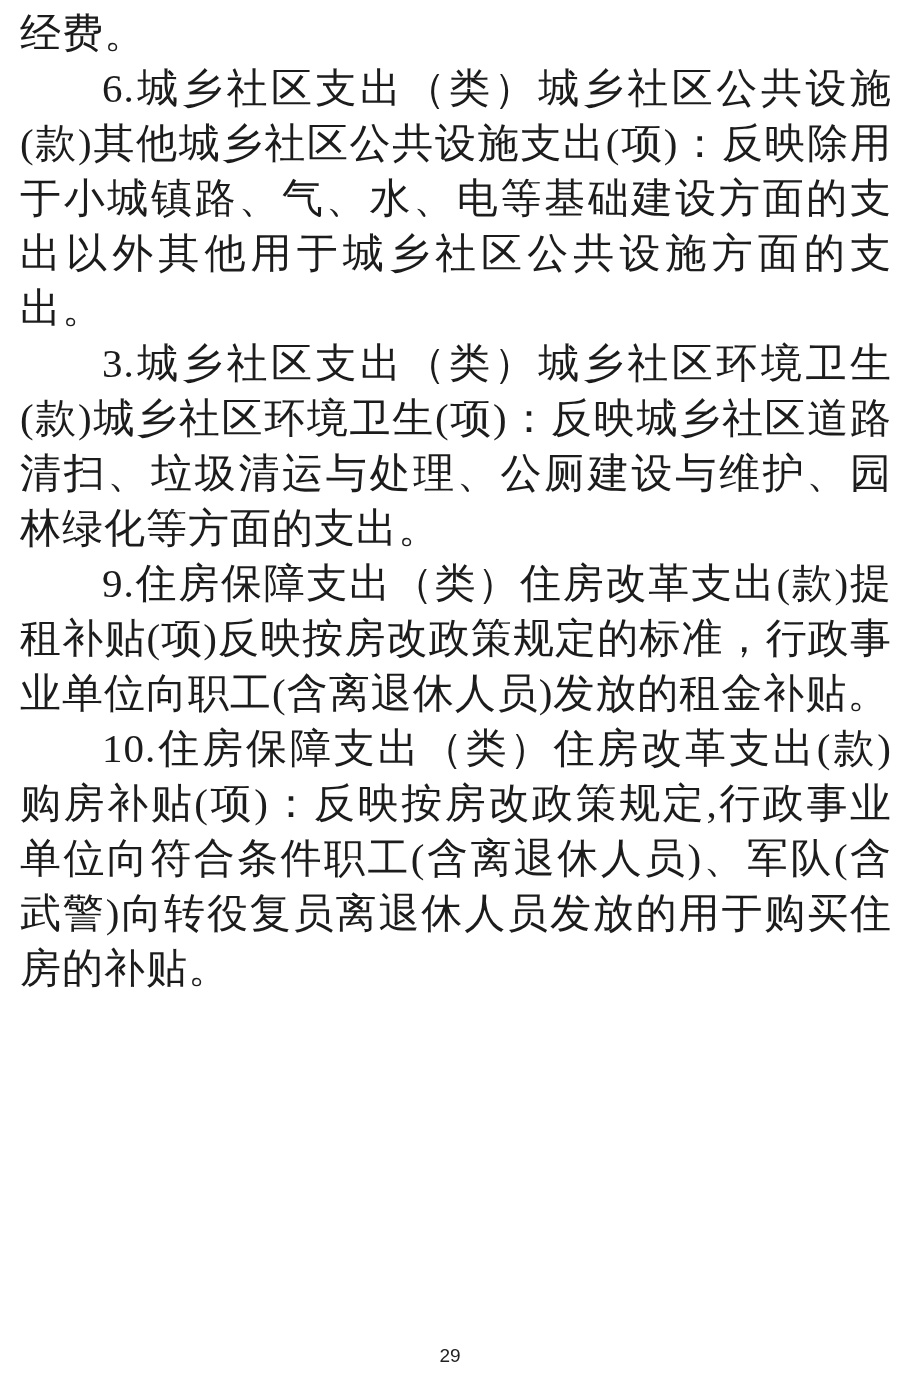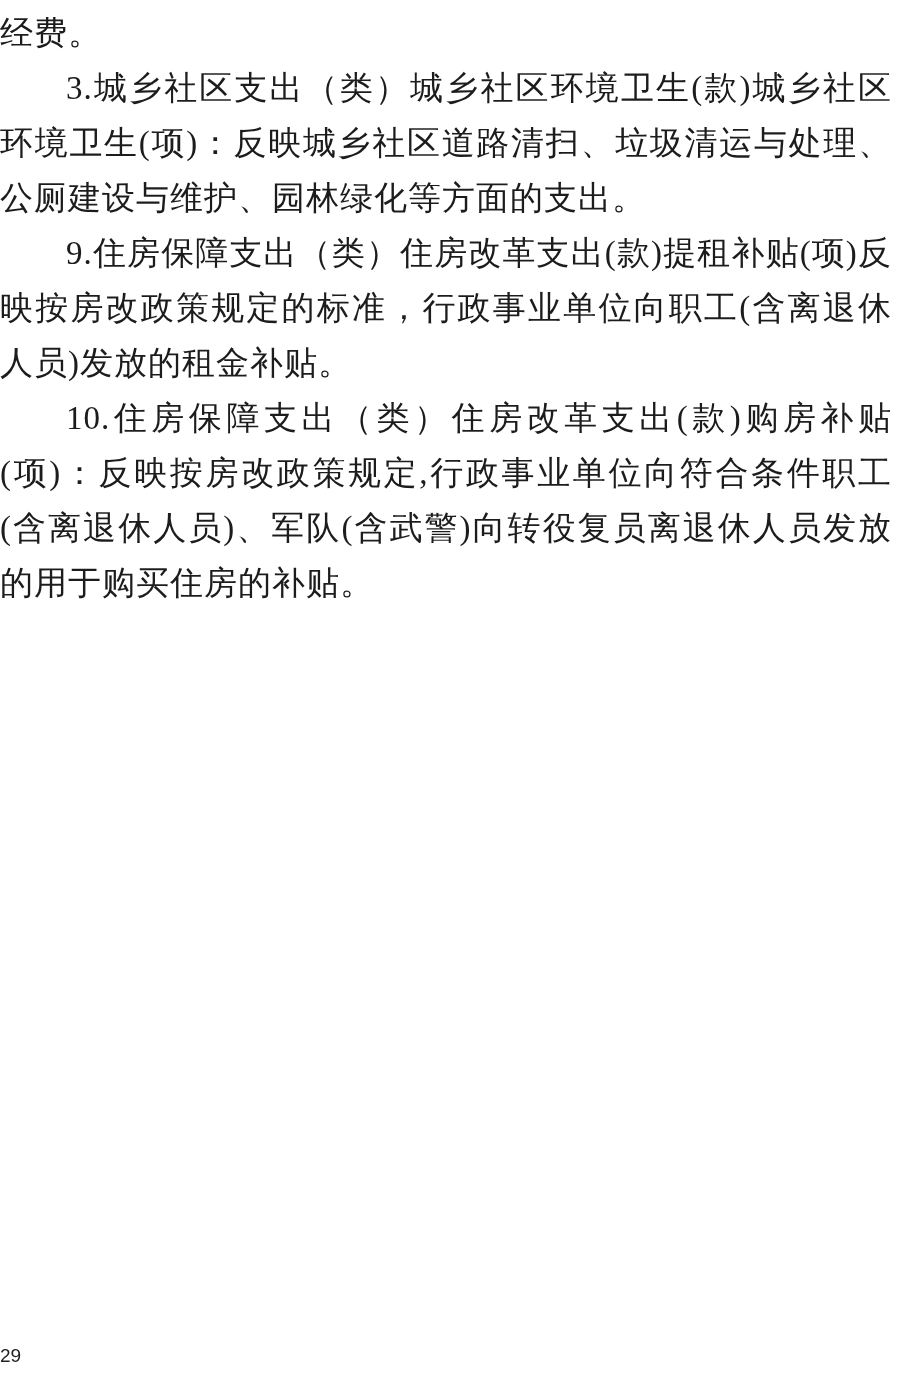--- a/index.html
+++ b/index.html
@@ -13,55 +13,56 @@
     width: 900px;
     height: 1375px;
     background: #ffffff;
     color: #1c1c1c;
     overflow: hidden;
     font-family: "Liberation Serif", "DejaVu Serif", serif;
   }
   .content {
     position: absolute;
     top: 6px;
-    left: 0;
+    left: 20px;
     right: 8px;
-    font-size: 33px;
+    font-size: 41px;
     line-height: 55px;
     text-align: justify;
     letter-spacing: 1px;
   }
   .content p {
     margin: 0;
     padding: 0;
   }
   .content p.indented {
     text-indent: 2em;
   }
   .content p.continuation {
     text-indent: 0;
   }
   .page-footer {
     position: absolute;
     left: 0;
     right: 0;
     bottom: 8px;
-    text-align: left;
+    text-align: center;
     font-size: 19px;
     color: #222222;
     font-family: "Liberation Sans", "DejaVu Sans", sans-serif;
   }
 </style>
 </head>
 <body>
 
 <div class="page">
 
   <div class="content">
     <p class="continuation">经费。</p>
+    <p class="indented">6.城乡社区支出（类）城乡社区公共设施(款)其他城乡社区公共设施支出(项)：反映除用于小城镇路、气、水、电等基础建设方面的支出以外其他用于城乡社区公共设施方面的支出。</p>
     <p class="indented">3.城乡社区支出（类）城乡社区环境卫生(款)城乡社区环境卫生(项)：反映城乡社区道路清扫、垃圾清运与处理、公厕建设与维护、园林绿化等方面的支出。</p>
     <p class="indented">9.住房保障支出（类）住房改革支出(款)提租补贴(项)反映按房改政策规定的标准，行政事业单位向职工(含离退休人员)发放的租金补贴。</p>
     <p class="indented">10.住房保障支出（类）住房改革支出(款)购房补贴(项)：反映按房改政策规定,行政事业单位向符合条件职工(含离退休人员)、军队(含武警)向转役复员离退休人员发放的用于购买住房的补贴。</p>
   </div>
 
   <div class="page-footer">29</div>
 
 </div>
 
 </body></html>

